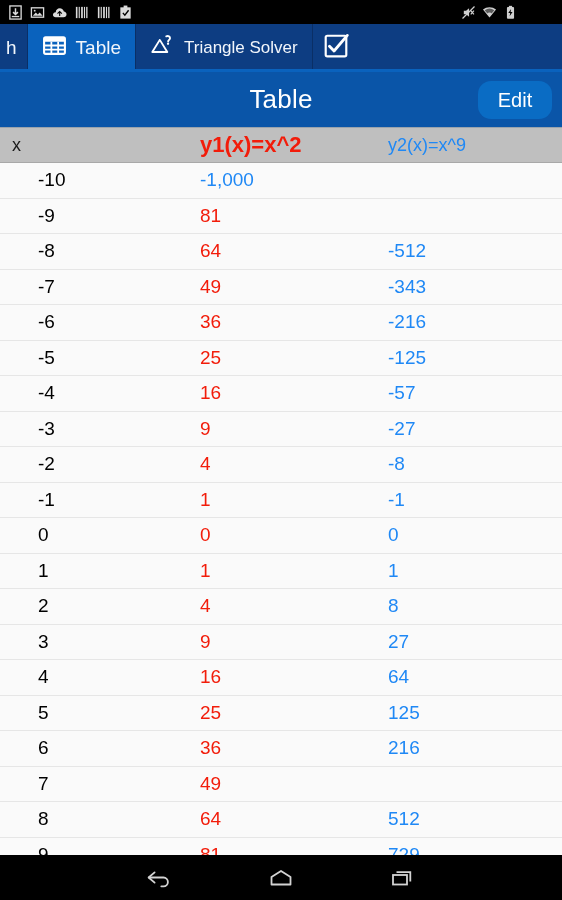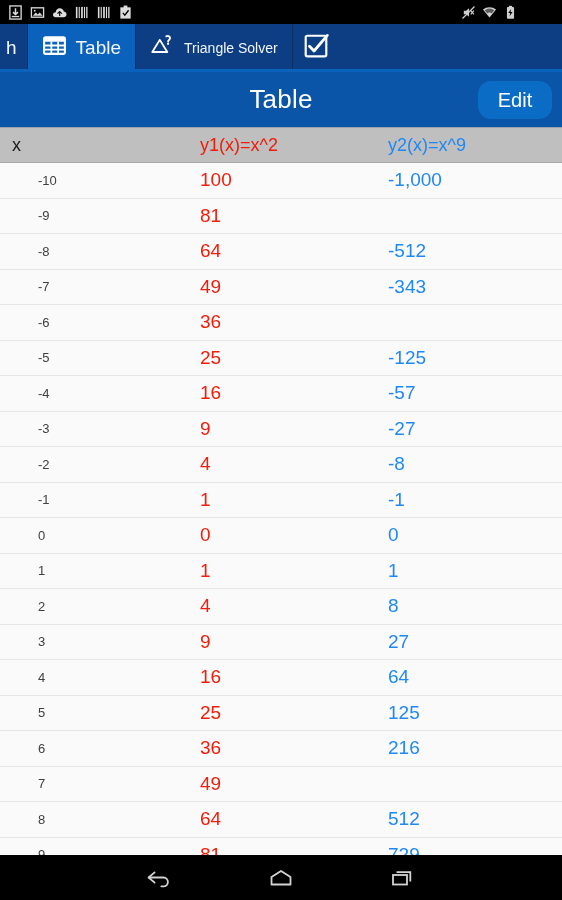--- a/index.html
+++ b/index.html
@@ -93,23 +93,23 @@
   .tr {
     display:flex; align-items:center;
     height:35.5px;
     border-bottom:1px solid #e6e6e6;
     background:#fafafa;
   }
   .c0 { width:200px; padding-left:12px; }
   .c1 { width:188px; }
   .c2 { flex:1; }
   .thead .c0 { color:#1a1a1a; font-size:18px; }
-  .thead .c1 { color:#f21c0a; font-size:18px; }
+  .thead .c1 { color:#f21c0a; font-size:22px;font-weight:bold; }
   .thead .c2 { color:#1f88f5; font-size:18px; }
-  .tr .c0 { color:#404040; font-size:13px;padding-left:38px; }
+  .tr .c0 { color:#000000; font-size:19px;padding-left:38px; }
   .tr .c1 { color:#f21c0a; font-size:19px; }
   .tr .c2 { color:#1f88f5; font-size:19px; }
 
   
   .navbar {
     position:absolute; left:0; right:0; bottom:0;
     height:45px; background:#000000;
     display:flex; align-items:center; justify-content:center;
     gap:88px;
   }
@@ -199,21 +199,21 @@
     </div>
 
     <div class="tab">
       <span class="tab-ico">
         <svg width="25" height="25" viewBox="0 0 24 24">
           <path d="M2.2 18.2h14.4L9.4 6.6z" fill="none" stroke="#fff" stroke-width="1.8" stroke-linejoin="round"></path>
           <path d="M15.6 3.2c1.9-.9 3.9.2 3.6 2-.2 1.3-1.7 1.5-1.8 2.9" fill="none" stroke="#fff" stroke-width="1.8" stroke-linecap="round"></path>
           <circle cx="17.3" cy="10.3" r="1.1" fill="#fff"></circle>
         </svg>
       </span>
-      <span class="tab-label" style="font-size:14px;">Triangle Solver</span>
+      <span class="tab-label" style="font-size:17px;">Triangle Solver</span>
     </div>
 
     <div class="tab partial-right">
       <span class="tab-ico">
         <svg width="26" height="26" viewBox="0 0 24 24">
           <rect x="2.5" y="2.5" width="19" height="19" rx="1.5" fill="none" stroke="#fff" stroke-width="2"></rect>
           <path d="M6 12.2l4.2 4.4L22.4 2.2" fill="none" stroke="#fff" stroke-width="2.6" stroke-linecap="round" stroke-linejoin="round"></path>
         </svg>
       </span>
       <span class="tab-label"></span>
@@ -229,40 +229,40 @@
 
   <div class="table-wrap">
     <div class="thead">
       <div class="c0">x</div>
       <div class="c1">y1(x)=x^2</div>
       <div class="c2">y2(x)=x^9</div>
     </div>
     <div id="tbody">
         <div class="tr">
           <div class="c0">-10</div>
-          <div class="c1">100</div>
           <div class="c2">-1,000</div>
         </div>
         <div class="tr">
           <div class="c0">-9</div>
           <div class="c1">81</div>
         </div>
         <div class="tr">
           <div class="c0">-8</div>
           <div class="c1">64</div>
           <div class="c2">-512</div>
         </div>
         <div class="tr">
           <div class="c0">-7</div>
           <div class="c1">49</div>
           <div class="c2">-343</div>
         </div>
         <div class="tr">
           <div class="c0">-6</div>
           <div class="c1">36</div>
+          <div class="c2">-216</div>
         </div>
         <div class="tr">
           <div class="c0">-5</div>
           <div class="c1">25</div>
           <div class="c2">-125</div>
         </div>
         <div class="tr">
           <div class="c0">-4</div>
           <div class="c1">16</div>
           <div class="c2">-57</div>

